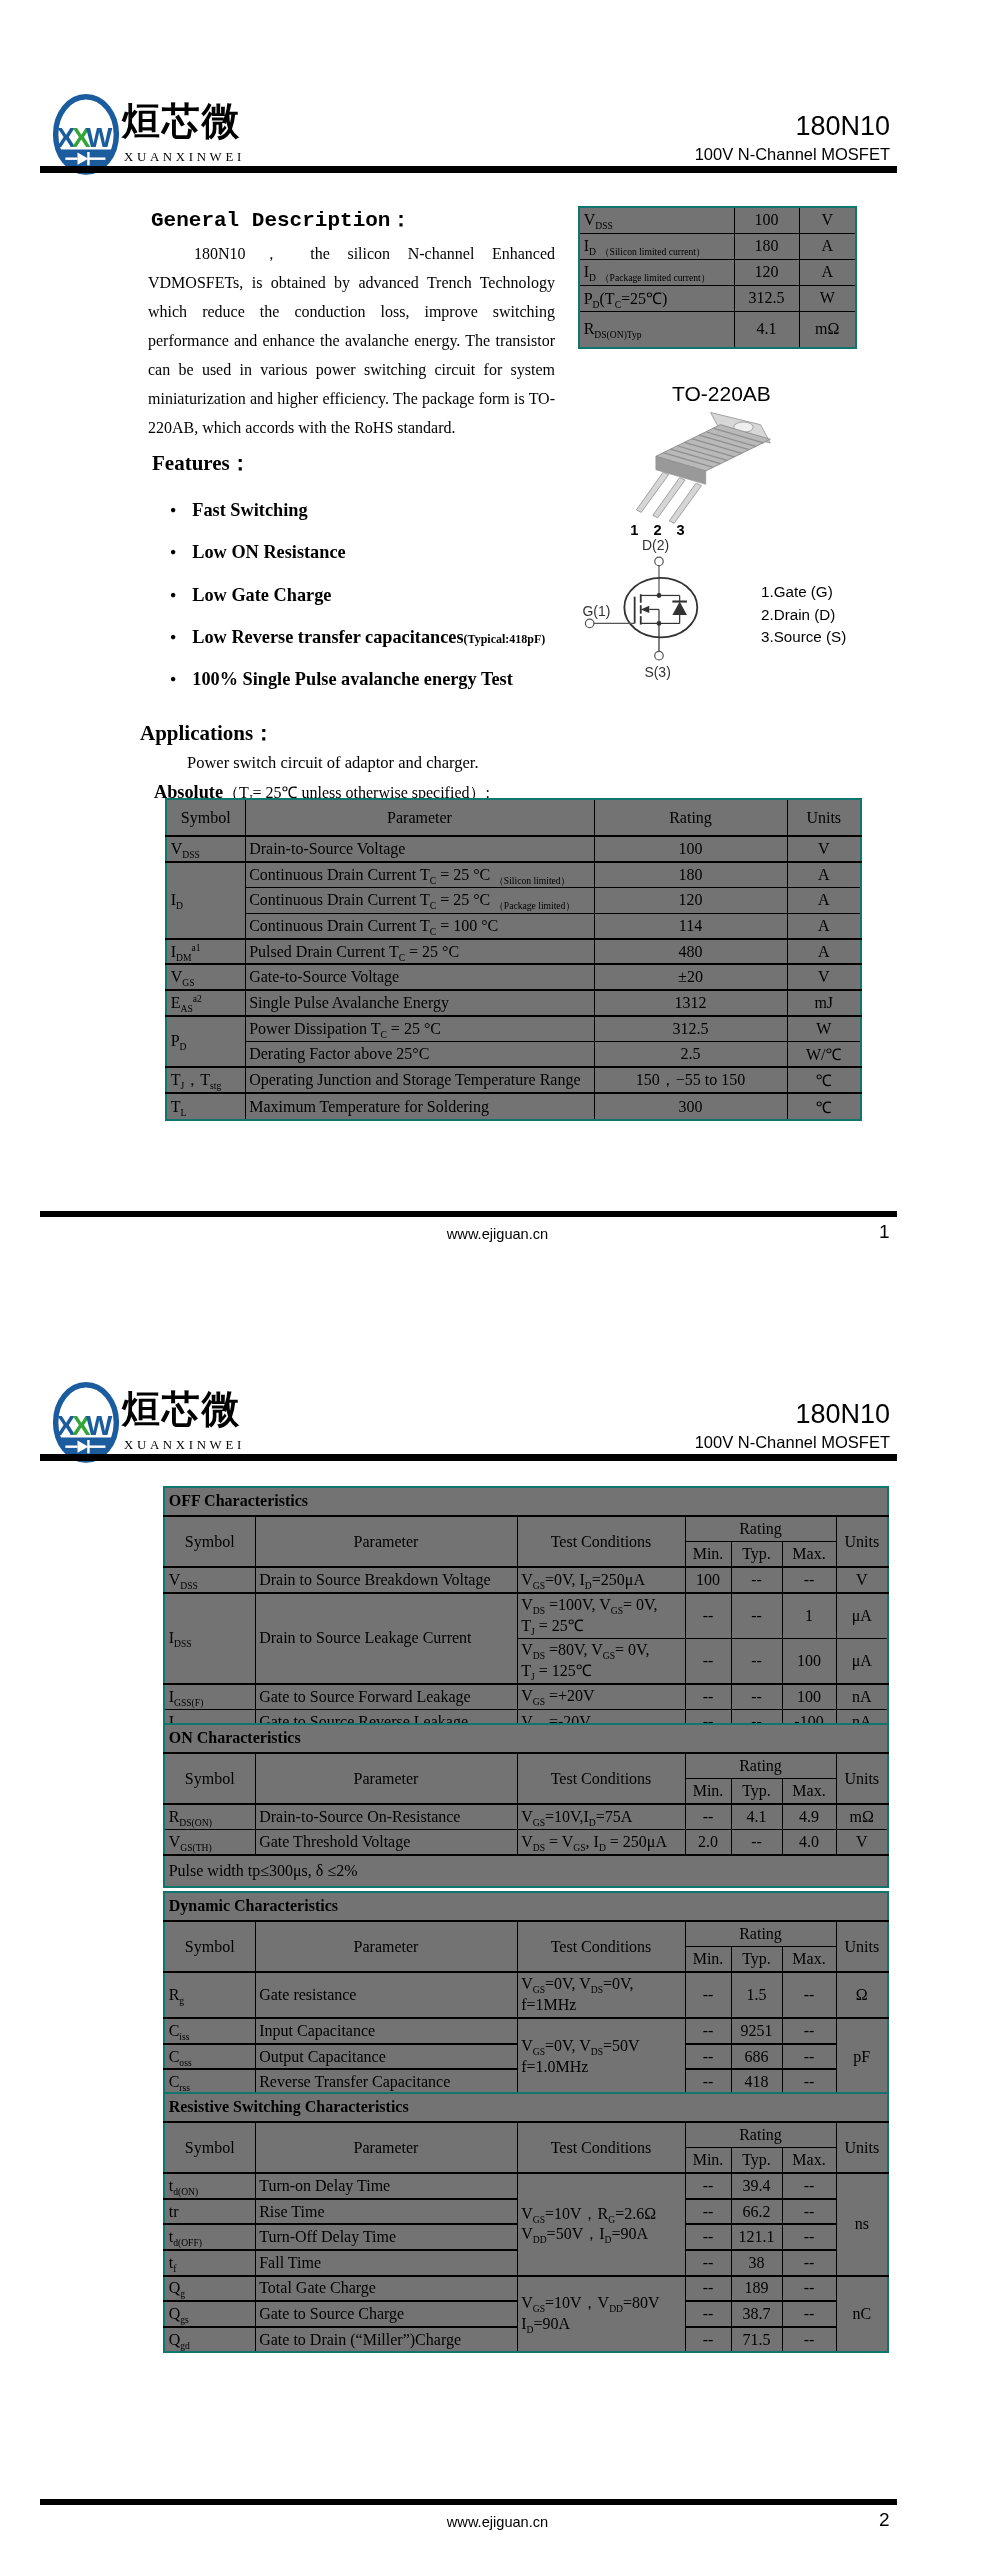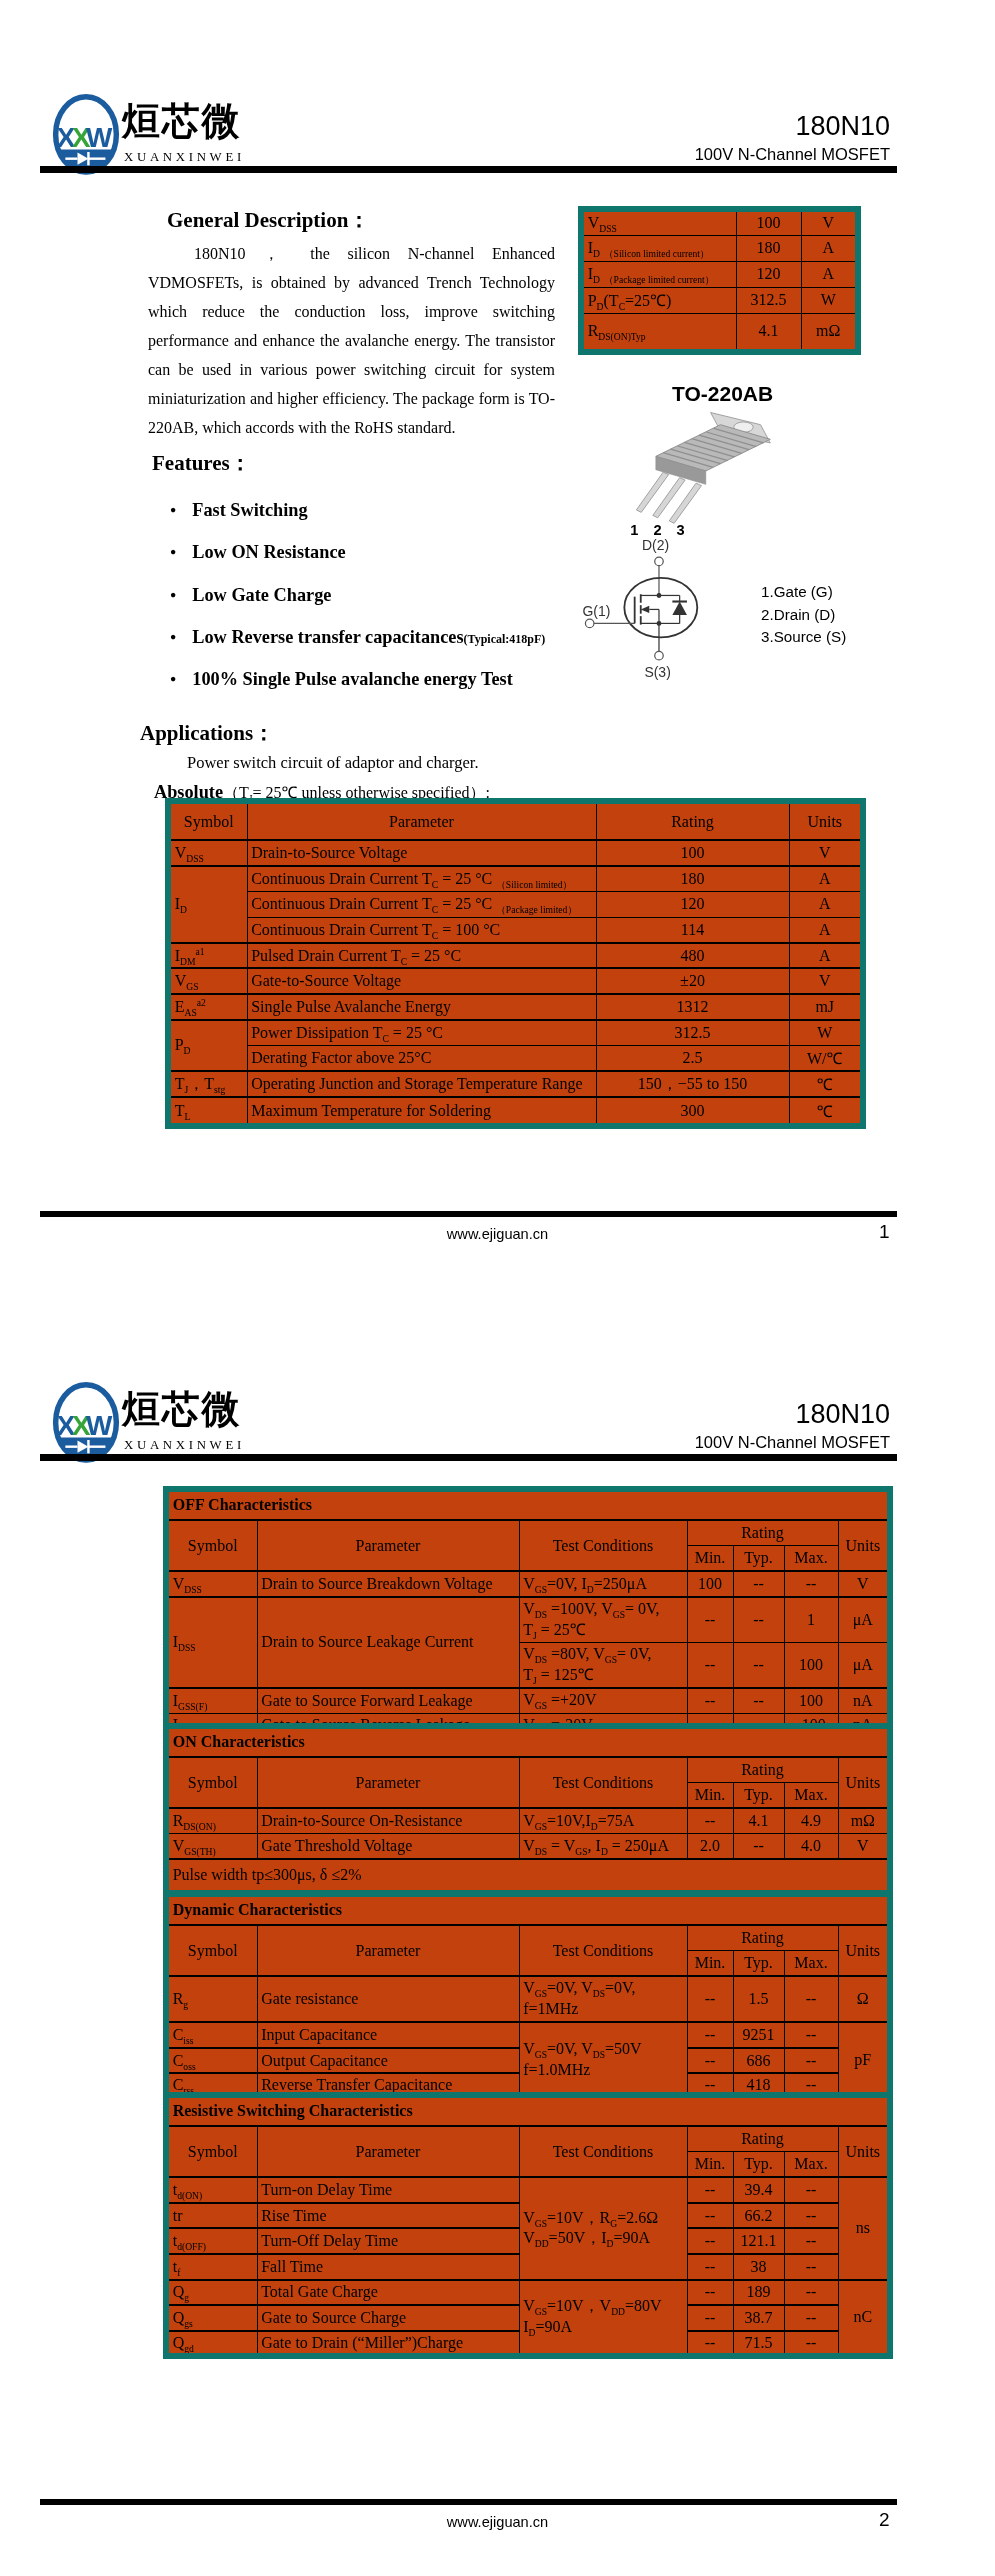--- a/index.html
+++ b/index.html
@@ -23,21 +23,21 @@
   .feat .dot{font-size:10.4px;line-height:1;}
   .feat .small{font-size:12px;}
   .mix-b{font-weight:bold;font-size:18.3px;}
   .mix-r{font-weight:normal;font-size:16px;}
   .pinlist{font-family:"Liberation Sans",sans-serif;font-size:15.2px;line-height:22.6px;}
   .pkg-title{font-family:"Liberation Sans",sans-serif;font-size:21px;}
   
   .foot-url{font-family:"Liberation Sans",sans-serif;font-size:14.6px;text-align:center;width:995px;}
   .foot-pg{font-family:"Liberation Sans",sans-serif;font-size:19px;}
   
-  table.dtable{border-collapse:collapse;table-layout:fixed;border:6px solid #0f766e;background:#c2410c;}
+  table.dtable{border-collapse:collapse;table-layout:fixed;border:2px solid #0f766e;background:#737373;}
   table.dtable td{border:1px solid #000;vertical-align:middle;padding:1.2px 3.7px;font-size:16px;
                   overflow:hidden;}
   td.bt3{border-top:2px solid #000 !important;}
   td.ttl{font-weight:bold;font-size:17.7px;text-align:left;padding-left:8.5px;height:24.4px;}
   td.hd{text-align:center;font-size:17px;}
   td.hd2{height:33px;text-align:center;font-size:17px;}
   td.mtm{text-align:center;font-size:14px;height:22px;border-top:2px solid #000;}
   td.sym{text-align:left;font-size:17.7px;padding-left:7.3px;}
   td.par{text-align:left;font-size:15.2px;padding-left:7.3px;}
   td.tc{text-align:left;font-size:14px;padding-left:6.1px;white-space:pre-line;line-height:1.3;}
@@ -68,21 +68,21 @@
       <line x1="60" y1="97" x2="60" y2="119"></line>
       <line x1="60" y1="108" x2="88" y2="108"></line>
     </g>
   </svg>
   <div class="abs brand-cn" style="left:122px;top:102px;">烜芯微</div>
   <div class="abs brand-en" style="left:124px;top:150px;">XUANXINWEI</div>
   <div class="abs part-no" style="right:105px;top:113px;">180N10</div>
   <div class="abs part-sub" style="right:105px;top:146px;">100V N-Channel MOSFET</div>
   <div class="abs rule" style="left:40px;top:166px;width:857px;height:6.7px;"></div>
 
-  <div class="abs h1" style="left:167px;top:210px;">General Description：</div>
+  <div class="abs h1" style="left:151px;top:210px;font-family:Liberation Mono, monospace;">General Description：</div>
   <div class="abs body-par" style="left:148px;top:239px;">180N10 ， the silicon N-channel Enhanced VDMOSFETs, is obtained by advanced Trench Technology which reduce the conduction loss, improve switching performance and enhance the avalanche energy. The transistor can be used in various power switching circuit for system miniaturization and higher efficiency. The package form is TO-220AB, which accords with the RoHS standard.</div>
 
   <table class="abs dtable t-sum" style="left:578px;top:206px;width:277px;">
     <colgroup>
         <col style="width:155px">
         <col style="width:65px">
         <col style="width:57px">
       </colgroup>
   <tbody>
         <tr>
@@ -106,21 +106,21 @@
           <td class="unit">W</td>
         </tr>
         <tr>
           <td class="sym tall">R<sub>DS(ON)Typ</sub></td>
           <td class="num tall">4.1</td>
           <td class="unit tall">mΩ</td>
         </tr>
       </tbody>
     </table>
 
-  <div class="abs pkg-title" style="left:672px;top:382px;font-weight:bold;">TO-220AB</div>
+  <div class="abs pkg-title" style="left:672px;top:382px;">TO-220AB</div>
   <svg class="abs" style="left:619px;top:404px;" width="165" height="140" viewBox="0 0 270 230">
     <polygon points="150,14 232,34 248,64 166,44" fill="#d7d7d7" stroke="#9a9a9a" stroke-width="1.5"></polygon>
     <ellipse cx="204" cy="38" rx="16" ry="8.5" fill="#efefef" stroke="#9a9a9a" stroke-width="1.5"></ellipse>
     <polygon points="60,86 166,34 248,58 142,110" fill="#b9b9b9" stroke="#8c8c8c" stroke-width="1.5"></polygon>
     <g stroke="#8f8f8f" stroke-width="2">
       <line x1="72" y1="80" x2="154" y2="104"></line>
         <line x1="84" y1="74" x2="166" y2="98"></line>
       <line x1="96" y1="69" x2="178" y2="93"></line>
         <line x1="107" y1="63" x2="189" y2="87"></line>
       <line x1="119" y1="57" x2="201" y2="81"></line>

